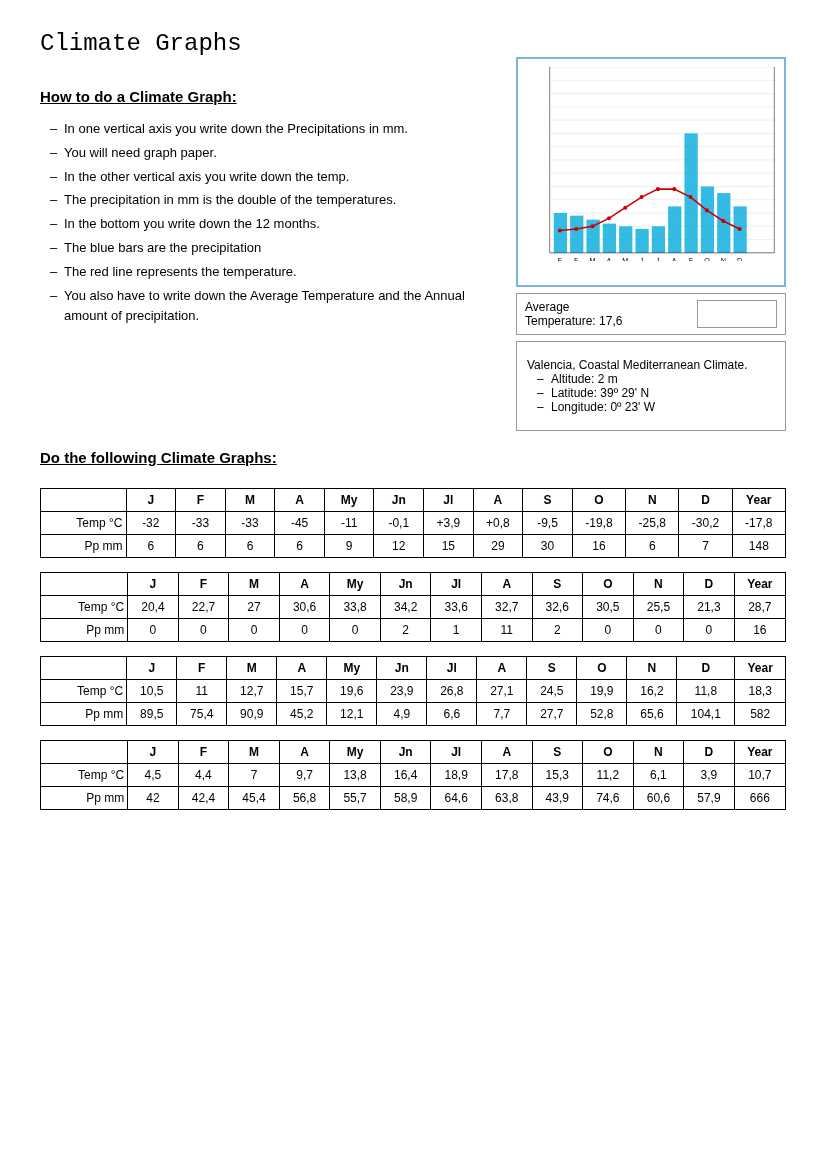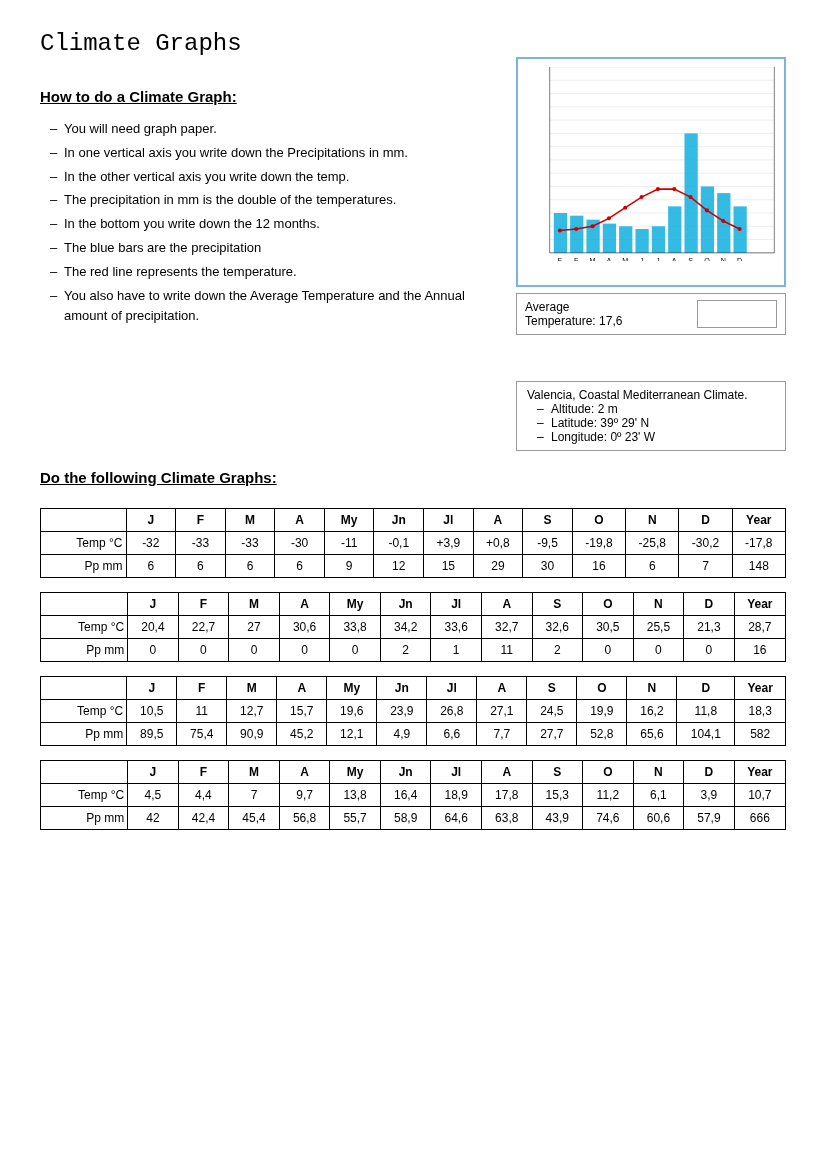--- a/index.html
+++ b/index.html
@@ -76,23 +76,22 @@
     }
     .info-box-left {
       flex: 1;
     }
     .info-box-right {
       width: 80px;
       border: 1px solid #999;
     }
     .location-box {
       border: 1px solid #999;
-      padding: 6px 10px;
+      padding: 16px 10px;
       font-size: 12px;
-      margin-top: 40px;
     }
     .location-box ul {
       list-style: none;
       padding-left: 10px;
     }
     .location-box ul li {
       padding-left: 14px;
       position: relative;
     }
     .location-box ul li::before {
@@ -129,22 +128,22 @@
   </style>
 </head>
 <body>
 
 <h1>Climate Graphs</h1>
 
 <div class="top-section">
   <div class="instructions">
     <h2>How to do a Climate Graph:</h2>
     <ul>
-    <li>You will need graph paper.</li>
-        <li>In one vertical axis you write down the Precipitations in mm.</li>
+    <li>In one vertical axis you write down the Precipitations in mm.</li>
+        <li>You will need graph paper.</li>
         <li>In the other vertical axis you write down the temp.</li>
         <li>The precipitation in mm is the double of the temperatures.</li>
         <li>In the bottom you write down the 12 months.</li>
         <li>The blue bars are the precipitation</li>
         <li>The red line represents the temperature.</li>
         <li>You also have to write down the Average Temperature and the Annual amount of precipitation.</li>
       </ul>
   </div>
   <div class="right-panel">
     <div class="chart-container">
@@ -278,21 +277,21 @@
         <th>D</th>
         <th>Year</th>
       </tr>
     </thead>
   <tbody id="t1-body">
       <tr>
         <td>Temp °C</td>
         <td>-32</td>
         <td>-33</td>
         <td>-33</td>
-        <td>-30</td>
+        <td>-45</td>
         <td>-11</td>
         <td>-0,1</td>
         <td>+3,9</td>
         <td>+0,8</td>
         <td>-9,5</td>
         <td>-19,8</td>
         <td>-25,8</td>
         <td>-30,2</td>
         <td>-17,8</td>
       </tr>

